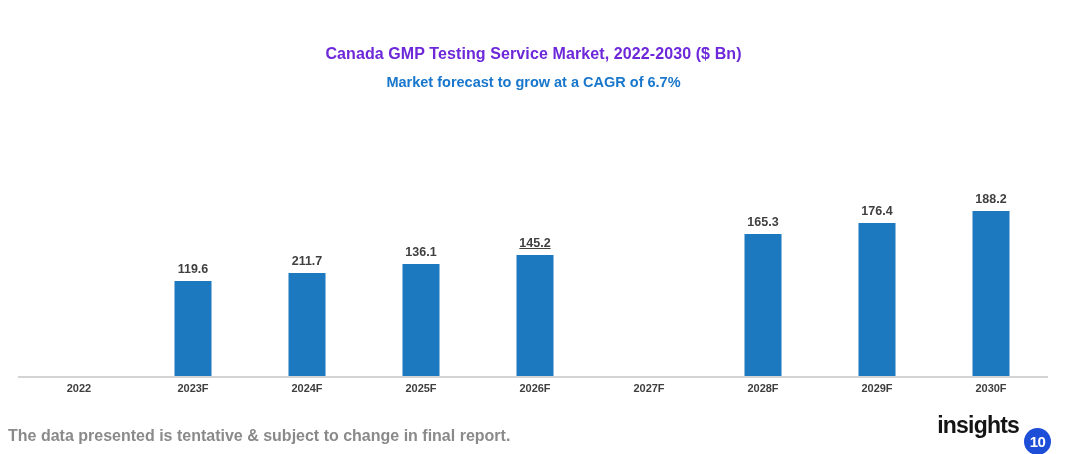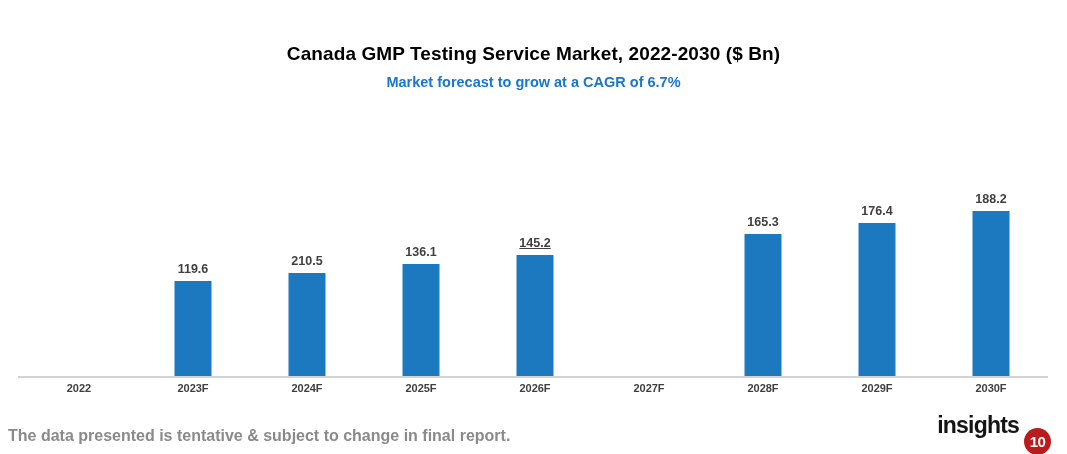--- a/index.html
+++ b/index.html
@@ -20,23 +20,23 @@
 
   
   .title-block {
     position: absolute;
     top: 42px;
     left: 0;
     width: 1067px;
     text-align: center;
   }
   .chart-title {
-    font-size: 19px;
-    font-weight: bold;
-    color: #000000;
+    font-size: 16px;
+    font-weight: bold;
+    color: #6d28d9;
     letter-spacing: 0.1px;
     line-height: 24px;
   }
   .chart-subtitle {
     margin-top: 7px;
     font-size: 14.5px;
     font-weight: bold;
     color: #1877cc;
     line-height: 18px;
   }
@@ -131,21 +131,21 @@
     font-weight: bold;
     color: #141414;
     letter-spacing: -0.8px;
     line-height: 30px;
   }
   .logo-badge {
     margin-left: 5px;
     width: 27px;
     height: 27px;
     border-radius: 50%;
-    background: #b91c1c;
+    background: #1d4ed8;
     color: #ffffff;
     font-size: 15px;
     font-weight: bold;
     display: flex;
     align-items: center;
     justify-content: center;
     letter-spacing: -0.5px;
     margin-top: 32px;
   }
 </style>
@@ -160,21 +160,21 @@
   </div>
 
   <div class="plot">
     <div class="bars">
         <div class="bar-slot" style="left: 118px;">
           <div class="bar" title="2023F: 119.6" style="height: 97px; background: rgb(28, 121, 191);"></div>
           <div class="bar-label" style="bottom: 102px;">119.6</div>
         </div>
         <div class="bar-slot" style="left: 232px;">
           <div class="bar" title="2024F: 127.6" style="height: 105px; background: rgb(28, 121, 191);"></div>
-          <div class="bar-label" style="bottom: 110px;">210.5</div>
+          <div class="bar-label" style="bottom: 110px;">211.7</div>
         </div>
         <div class="bar-slot" style="left: 346px;">
           <div class="bar" title="2025F: 136.1" style="height: 114px; background: rgb(28, 121, 191);"></div>
           <div class="bar-label" style="bottom: 119px;">136.1</div>
         </div>
         <div class="bar-slot" style="left: 460px;">
           <div class="bar" title="2026F: 145.2" style="height: 123px; background: rgb(28, 121, 191);"></div>
           <div class="bar-label" style="bottom: 128px; text-decoration: underline;">145.2</div>
         </div>
         <div class="bar-slot" style="left: 688px;">

